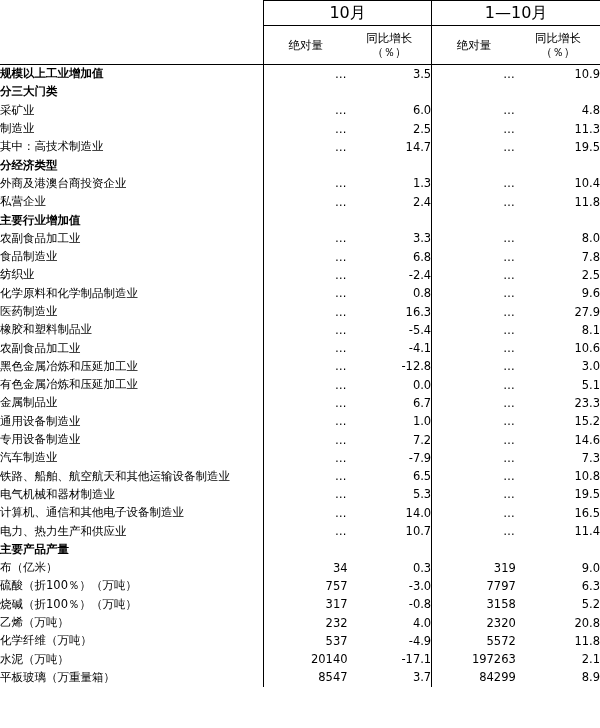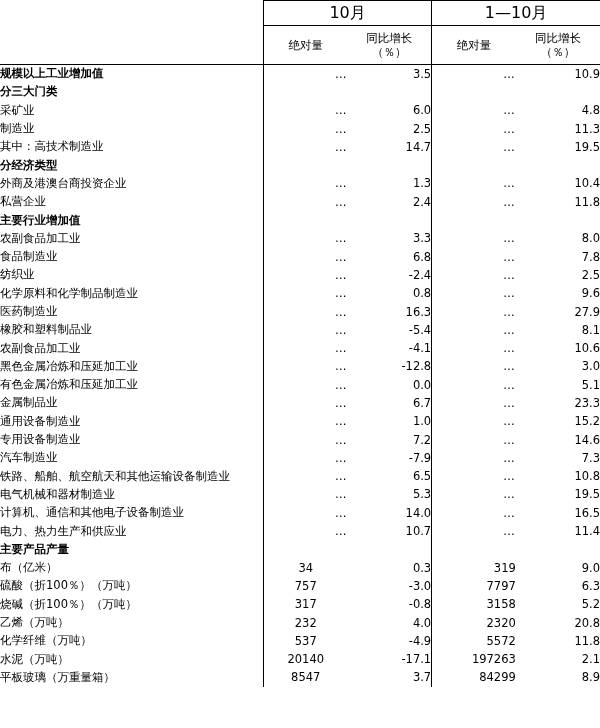--- a/index.html
+++ b/index.html
@@ -72,21 +72,21 @@
     text-align: right;
     padding-right: 6px;
     font-size: 11.5px;
     white-space: nowrap;
   }
   td.num.dots {
     text-align: right;
     padding-right: 28px;
     letter-spacing: 1px;
   }
-  td.bleft { border-left: 1px solid #000; text-align: center; }
+  td.bleft { border-left: 1px solid #000; }
   td.bright { border-right: 1px solid #000; }
   .lvl0 { font-weight: bold; padding-left: 6px; }
   .lvl1 { padding-left: 20px; }
   .lvl2 { padding-left: 36px; }
   .lvl3 { padding-left: 54px; }
 </style>
 </head>
 <body>
 
 <table id="stat-table">

